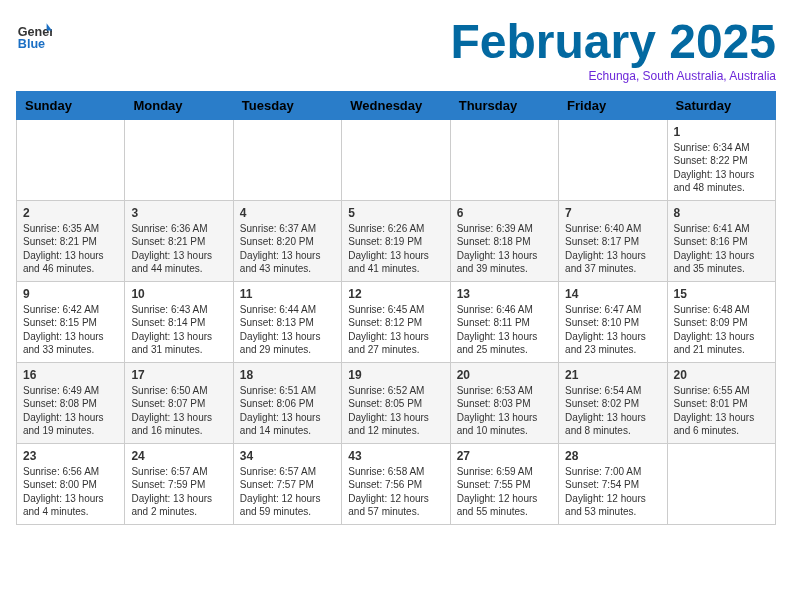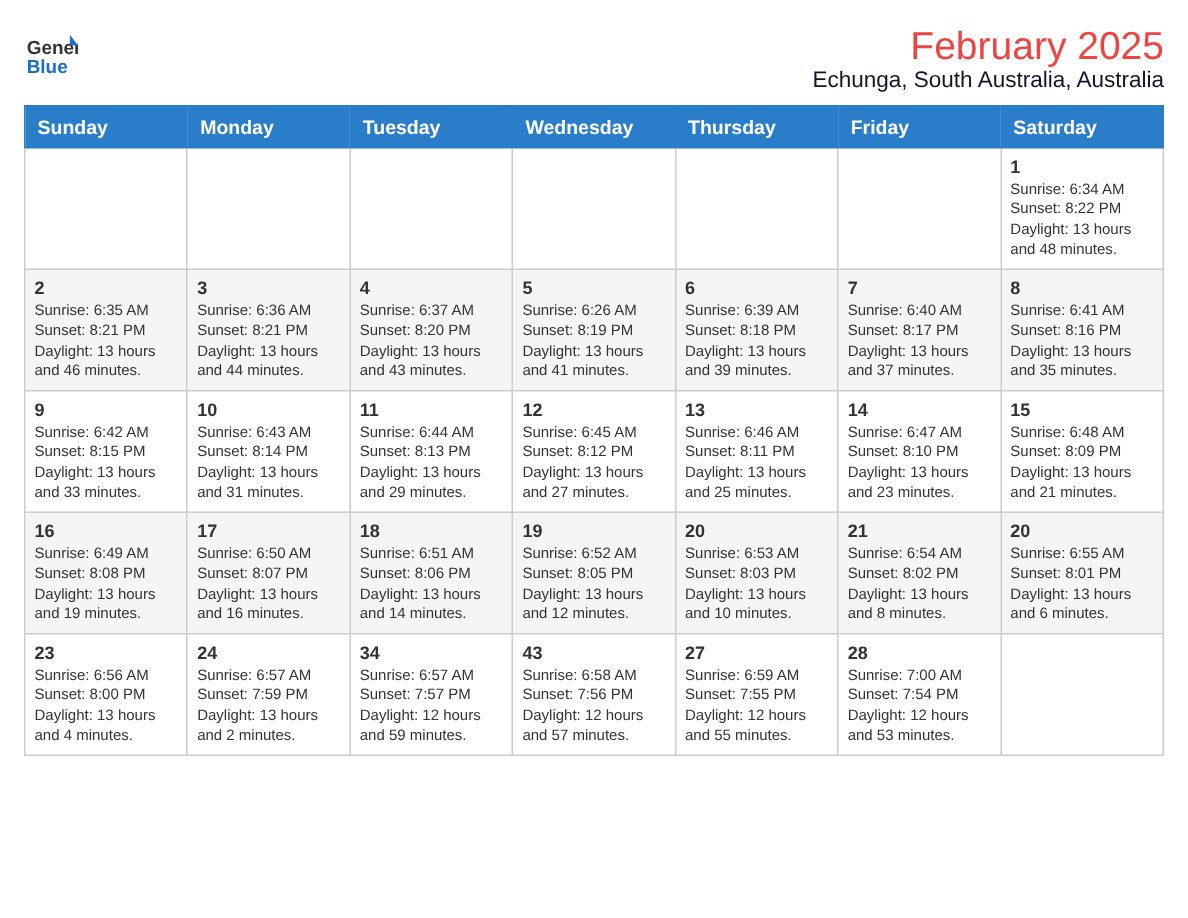--- a/index.html
+++ b/index.html
@@ -25,37 +25,37 @@
     }
     .logo-icon {
       width: 36px;
       height: 36px;
       margin-right: 4px;
     }
     .title-block {
       text-align: right;
     }
     .month-year {
-      font-size: 26px;
-      font-weight: normal;
-      color: #ef4444;
+      font-size: 48px;
+      font-weight: bold;
+      color: #0369a1;
       line-height: 1.1;
     }
     .location {
-      font-size: 15px;
-      color: #0f172a;
+      font-size: 12px;
+      color: #6d28d9;
     }
     .calendar {
       width: 100%;
       border-collapse: collapse;
       border: 1px solid #ccc;
     }
     .calendar th {
       background-color: #2a7dc9;
-      color: #ffffff;
+      color: #000000;
       font-size: 13px;
       font-weight: bold;
       padding: 6px 8px;
       text-align: left;
       border: 1px solid #2a7dc9;
     }
     .calendar td {
       vertical-align: top;
       border: 1px solid #ccc;
       padding: 5px 6px;

